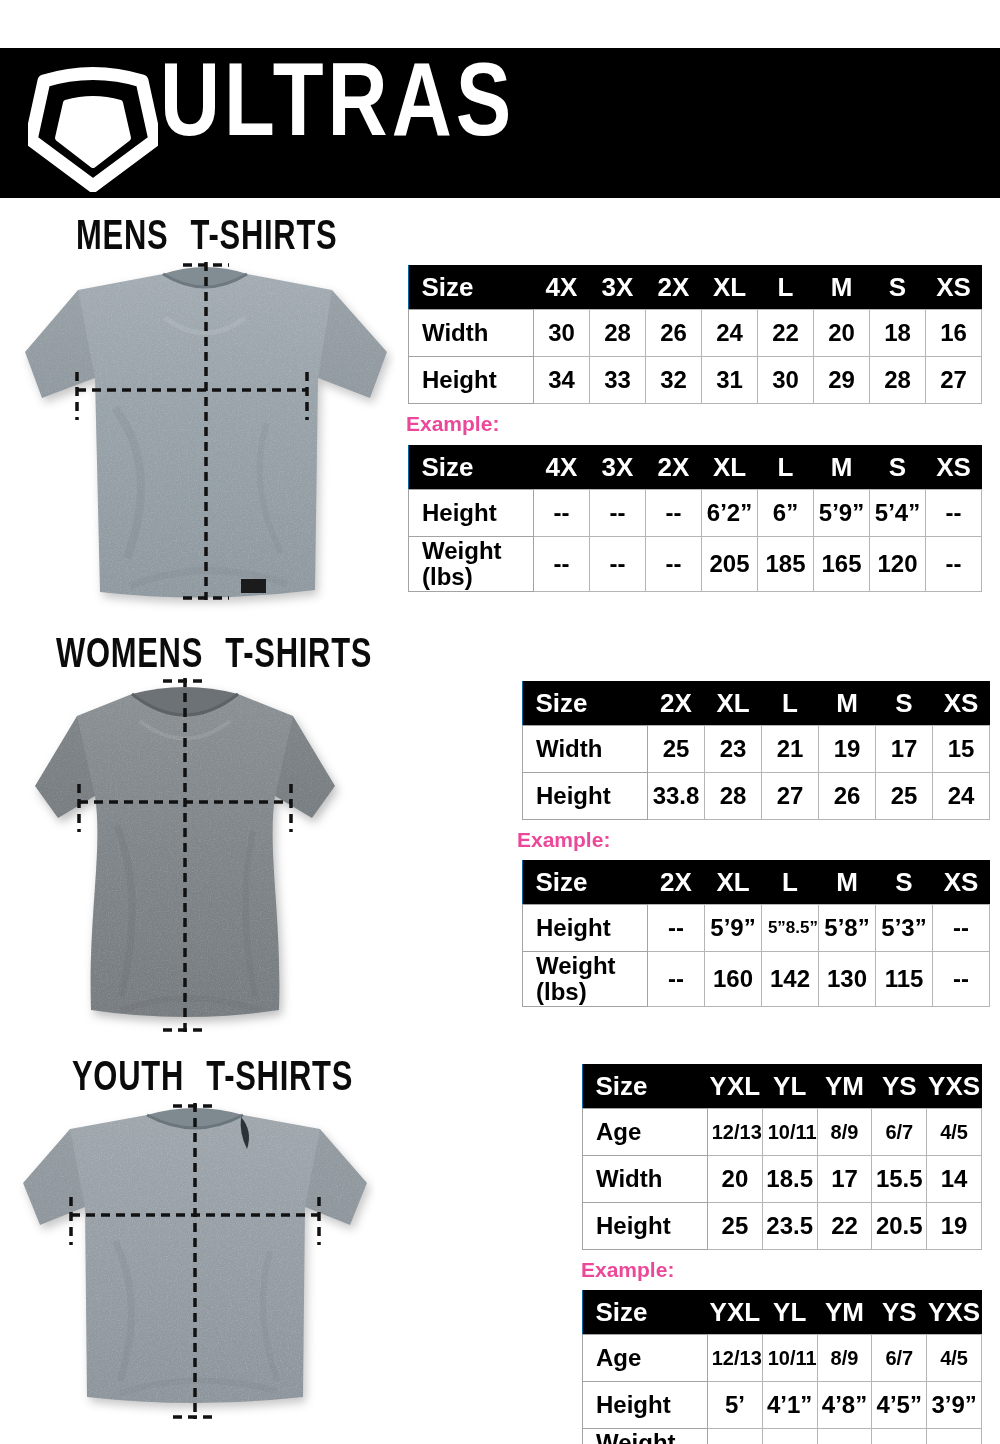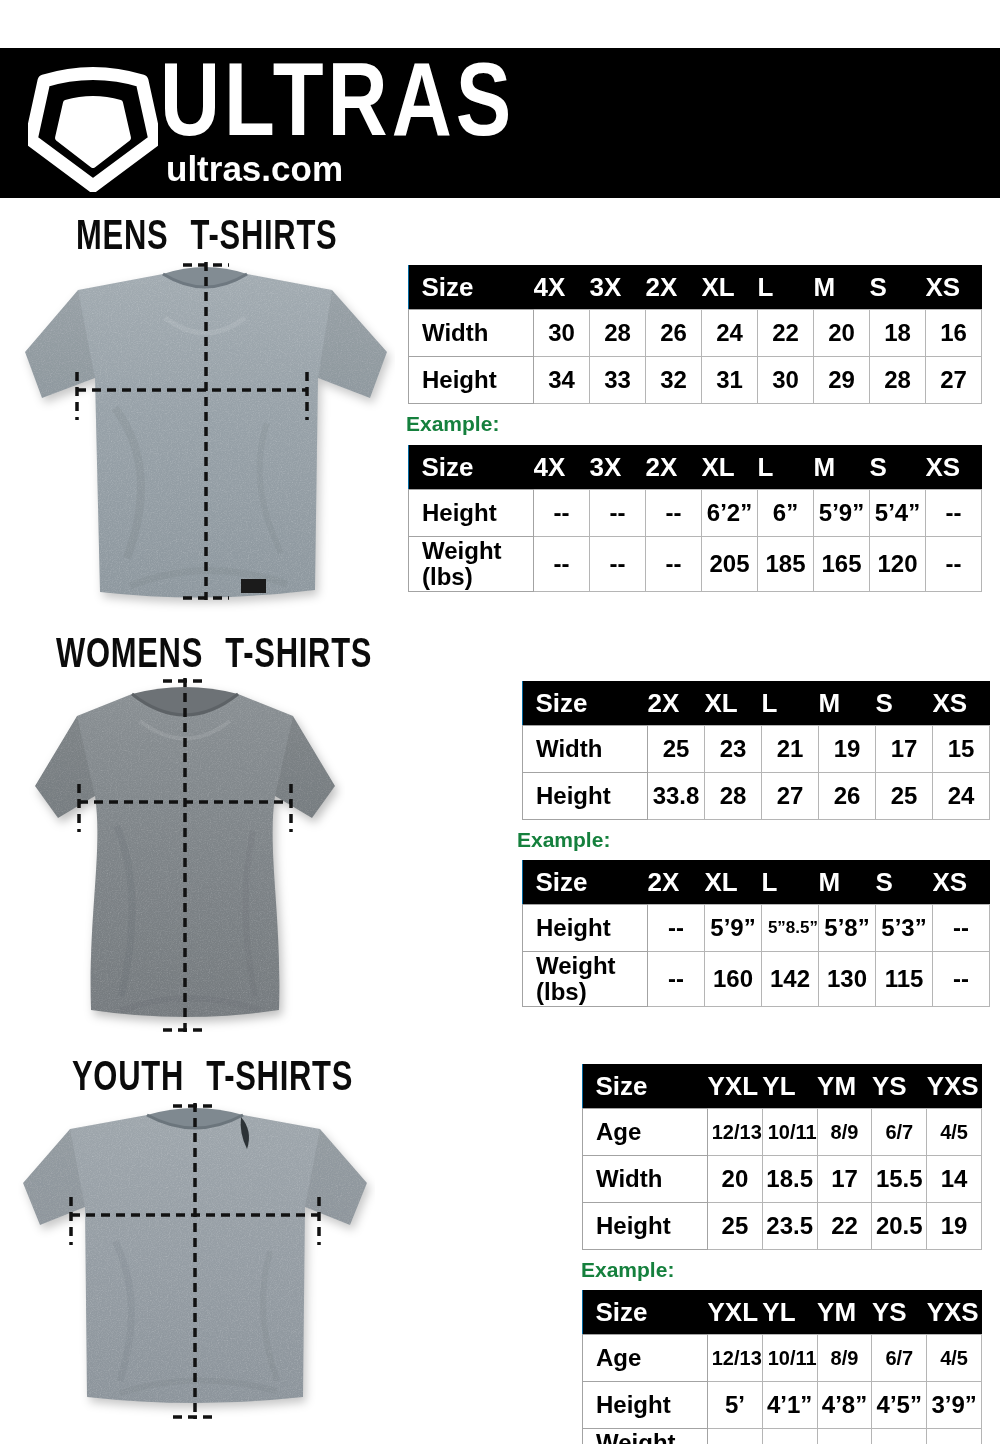--- a/index.html
+++ b/index.html
@@ -9,26 +9,26 @@
   
   .header{position:absolute;left:0;top:0;width:1000px;height:150px;background:#000;}
   .logo{position:absolute;left:28px;top:8px;}
   .brand{position:absolute;left:160px;top:-8px;color:#fff;font-size:104px;font-weight:bold;
          letter-spacing:5px;transform:scaleX(0.80);transform-origin:left top;white-space:nowrap;}
   .site{position:absolute;left:166px;top:101px;color:#fff;font-size:35px;font-weight:bold;white-space:nowrap;}
 
   
   .sec-title{position:absolute;margin:0;color:#0b0b0b;font-size:43px;font-weight:bold;
              letter-spacing:1px;word-spacing:18px;transform:scaleX(0.72);transform-origin:left top;white-space:nowrap;}
-  .example-label{position:absolute;font-size:21px;font-weight:bold;color:#15803d;}
+  .example-label{position:absolute;font-size:21px;font-weight:bold;color:#ec4899;}
 
   
   .size-table{position:absolute;border-collapse:collapse;table-layout:fixed;background:#0369a1;}
   .size-table th,.size-table td{font-weight:bold;overflow:hidden;}
-  .size-table thead th{background:#000;color:#fff;font-size:26px;height:44px;text-align:left;padding:0;}
+  .size-table thead th{background:#000;color:#fff;font-size:26px;height:44px;text-align:center;padding:0;}
   .size-table th:first-child{width:112px;text-align:left;padding-left:13px;}
   .size-table tbody th{font-size:24px;color:#000;text-align:left;padding-left:13px;
                        border:1px solid #a3a3a3;background:#fff;}
   .size-table tbody td{font-size:24px;color:#000;text-align:center;border:1px solid #b5b5b5;background:#fff;padding:0;}
   .size-table tbody tr{height:47px;}
   .size-table tbody th.two-line{font-size:24px;line-height:1.08;}
   .size-table tbody tr.small-row td{font-size:20px;}
   .size-table tbody td.small{font-size:17px;text-align:right;}
 
   .shirt{position:absolute;}
@@ -37,21 +37,20 @@
 <body>
 
 <div class="page">
 
   <header class="header">
     <svg class="logo" width="130" height="136" viewBox="0 0 130 136">
       <path d="M16 25 Q65 10 114 25 L127 84 L65 130 L3 84 Z" fill="none" stroke="#fff" stroke-width="13" stroke-linejoin="round"></path>
       <path d="M38 47 Q65 39 92 47 L100 82 L65 109 L30 82 Z" fill="#fff" stroke="#fff" stroke-width="6" stroke-linejoin="round"></path>
     </svg>
     <div class="brand">ULTRAS</div>
-    <div class="site">ultras.com</div>
   </header>
 
   <section>
     <h2 class="sec-title" style="left:76px;top:162px;">MENS T-SHIRTS</h2>
 
     <svg class="shirt" style="left:15px;top:210px;" width="380" height="358" viewBox="0 0 380 358">
       <defs>
         <clipPath id="mclip">
             <path d="M63 32 L148 16 Q190 36 232 16 L317 32 L372 94 L355 140 L303 120 L300 332 Q192 346 85 334 L80 120 L27 140 L10 94 Z"></path>
           </clipPath>

